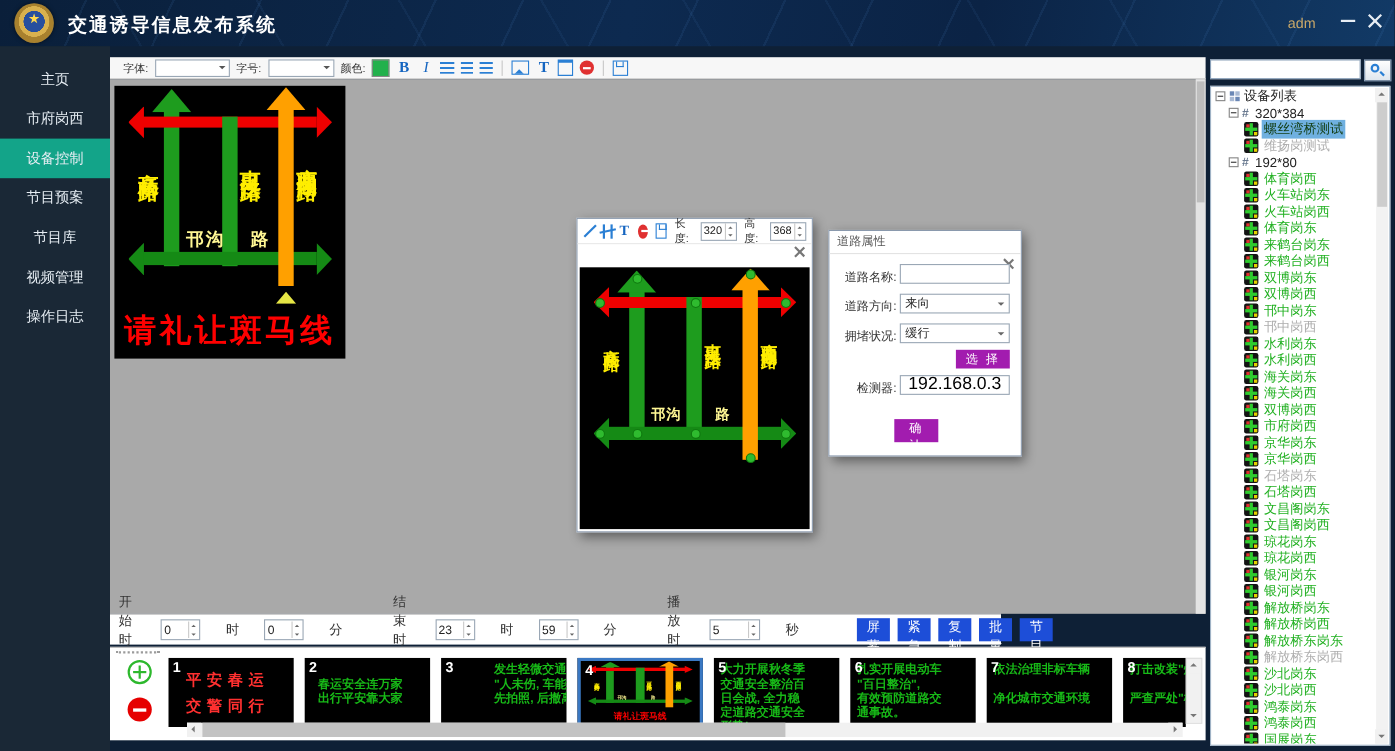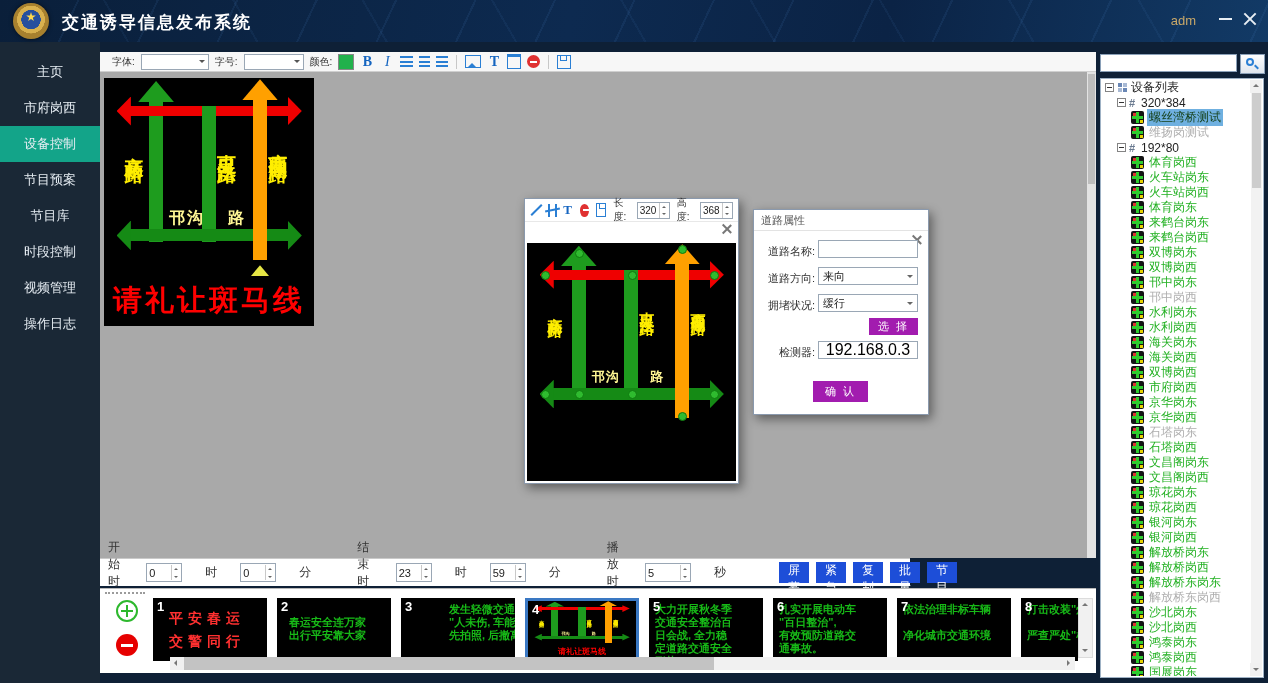--- a/index.html
+++ b/index.html
@@ -165,21 +165,20 @@
     <div class="win-min"></div>
     <div class="win-close"></div>
   </div>
 
   <div class="side">
       <div class="side-item">主页</div>
       <div class="side-item">市府岗西</div>
       <div class="side-item active">设备控制</div>
       <div class="side-item">节目预案</div>
       <div class="side-item">节目库</div>
-      <div class="side-item">时段控制</div>
       <div class="side-item">视频管理</div>
       <div class="side-item">操作日志</div>
     </div>
 
   <div class="tb">
     <span class="tb-label">字体:</span>
     <div class="combo">
         <i class="caret"></i>
       </div>
     <span class="tb-label">字号:</span>
@@ -298,21 +297,21 @@
         <div class="rp-sel">
           <span>缓行</span>
           <i class="caret"></i>
         </div>
       </div>
       <button class="btn-blue" style="position:absolute;left:115px;top:108px;width:49px;height:17px;">选 择</button>
       <div class="rp-row" style="top:131px;">
         <label>检测器:</label>
         <input class="rp-input" style="font-size: 16px; text-align: center;" value="192.168.0.3">
       </div>
-      <button class="btn-blue" style="position:absolute;left:59px;top:171px;width:55px;height:21px;">确 认</button>
+      <button class="btn-blue" style="position:absolute;left:59px;top:171px;width:40px;height:21px;">确 认</button>
     </div>
 
     <div class="canvas-vscroll">
         <div class="vthumb"></div>
       </div>
   </div>
 
   <div class="timebar">
     <span>开始时间:</span>
     <div class="spin">

